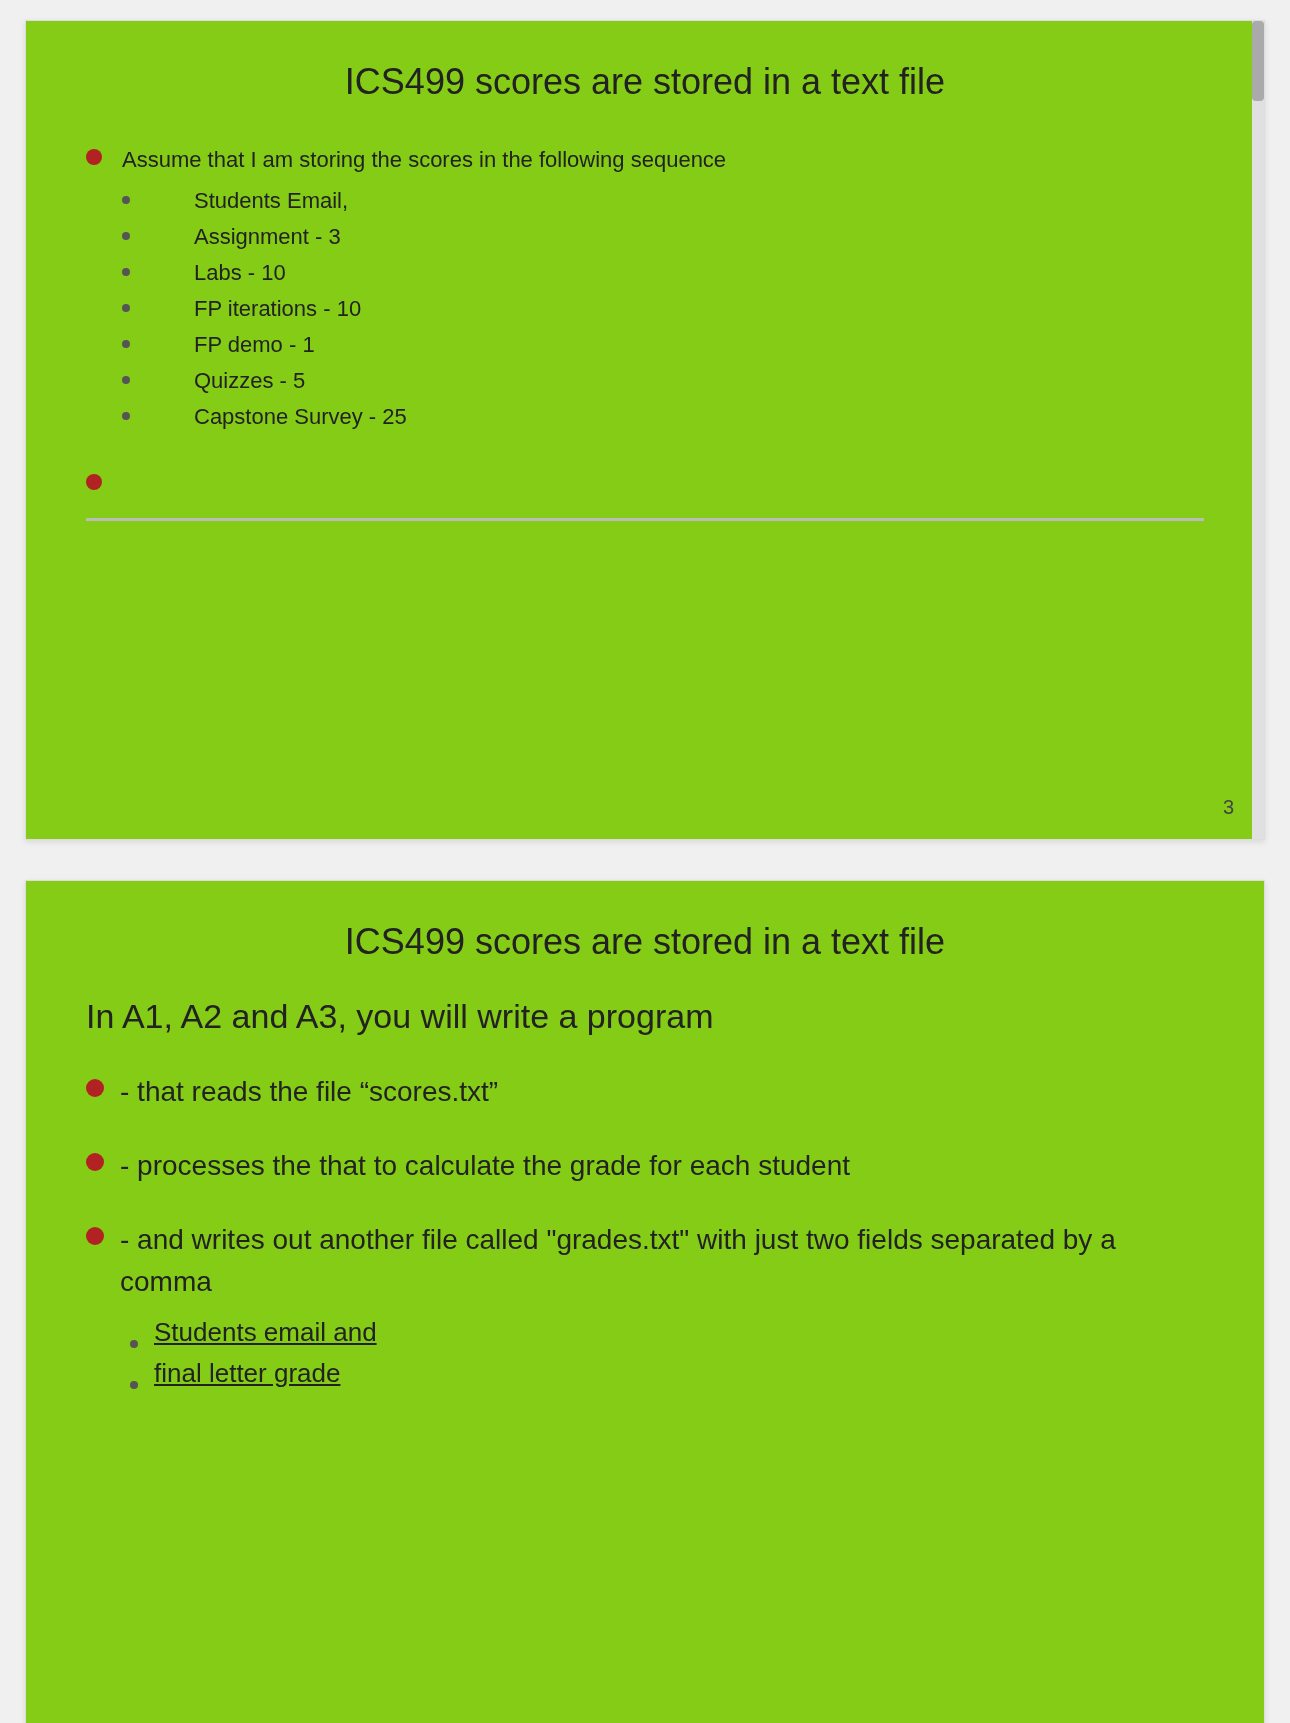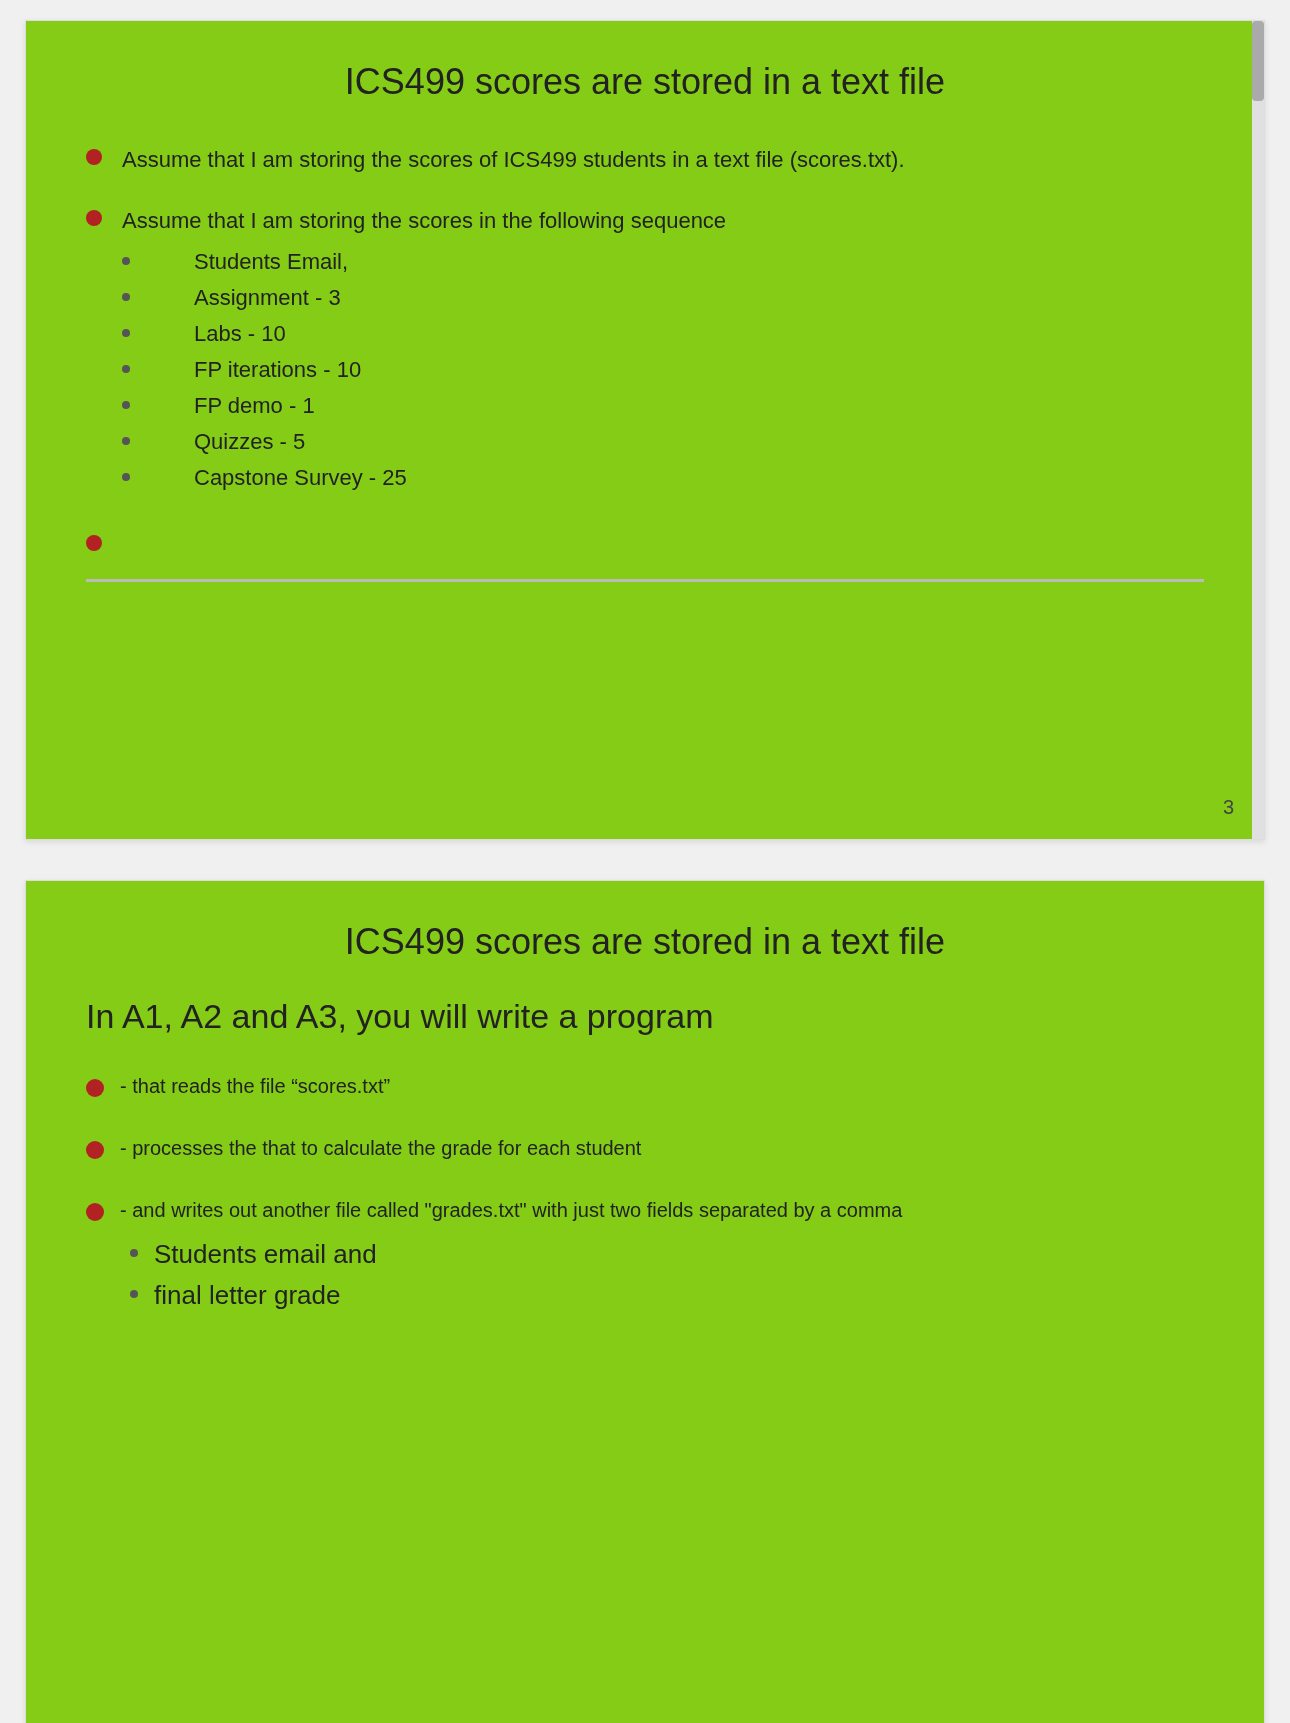--- a/index.html
+++ b/index.html
@@ -149,37 +149,38 @@
       height: 18px;
       min-width: 18px;
       min-height: 18px;
       background-color: #b22222;
       border-radius: 50%;
       margin-top: 8px;
       margin-right: 16px;
     }
 
     .bullet-large-2 .bullet-text-2 {
-      font-size: 20px;
+      font-size: 28px;
       color: #222;
       line-height: 1.5;
     }
 
     .sub-bullets-2 {
       list-style: none;
       margin-top: 14px;
       margin-left: 10px;
     }
 
     .sub-bullets-2 li {
       display: flex;
-      align-items: flex-start;
+      align-items: flex-end;
       margin-bottom: 10px;
       font-size: 26px;
       color: #222;
+      text-decoration: underline;
     }
 
     .sub-bullets-2 li .sub-dot-2 {
       width: 8px;
       height: 8px;
       min-width: 8px;
       min-height: 8px;
       background-color: #555;
       border-radius: 50%;
       margin-top: 10px;
@@ -194,24 +195,20 @@
     }
   </style>
 </head>
 <body>
 
 <div class="slide slide-1">
   <div class="slide-1-scroll-thumb"></div>
 
   <h1 class="slide-title">ICS499 scores are stored in a text file</h1>
 
-  <div class="bullet-large">
-    <div class="bullet-dot"></div>
-    <span class="bullet-text">Assume that I am storing the scores of ICS499 students in a text file (scores.txt).</span>
-  </div>
 
 
   <div class="bullet-large">
     <div class="bullet-dot"></div>
     <div>
       <span class="bullet-text">Assume that I am storing the scores in the following sequence</span>
       <ul class="sub-bullets">
         <li>
           <div class="sub-dot"></div>
           <span>Students Email,</span>

